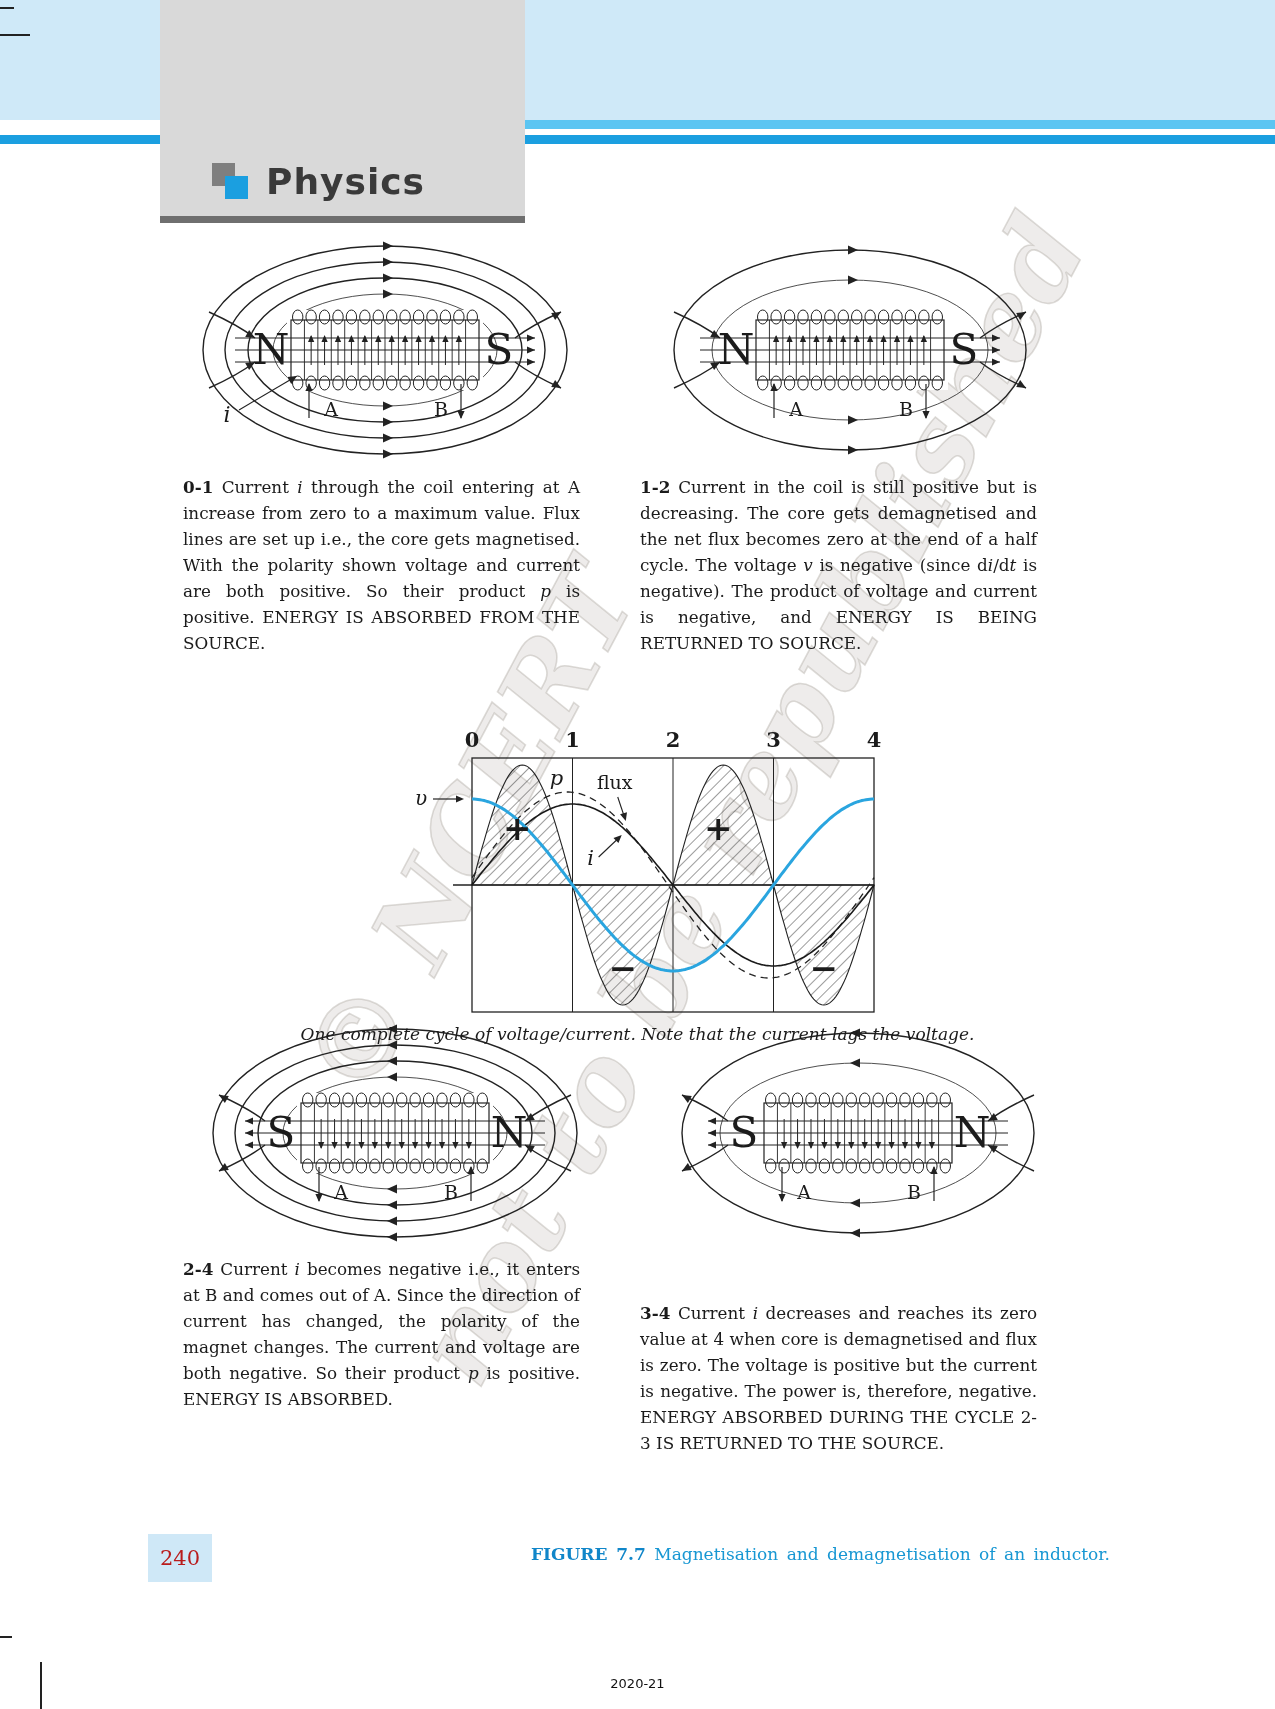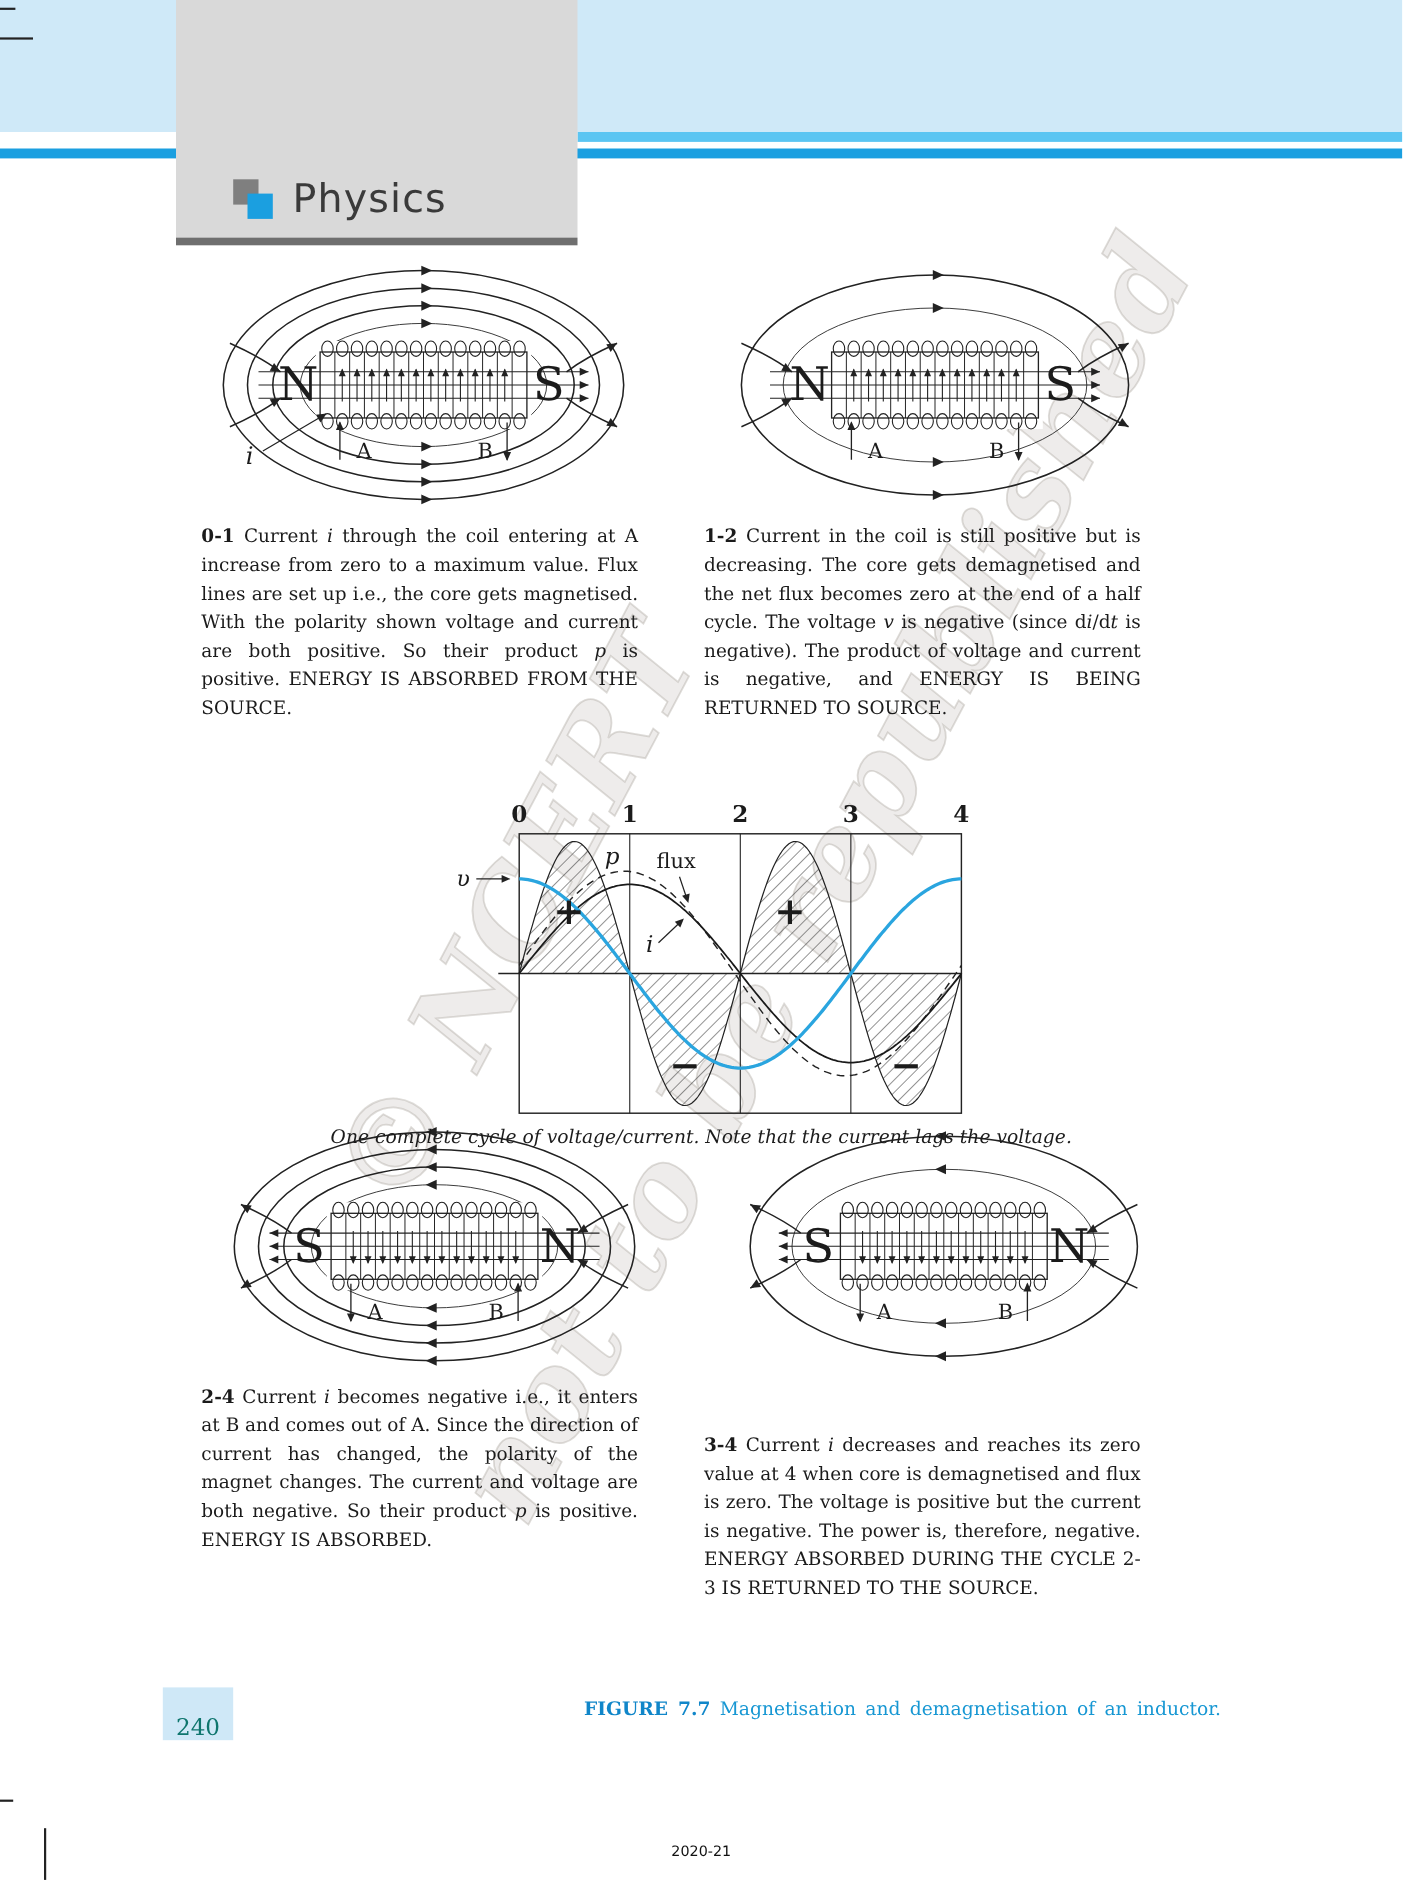--- a/index.html
+++ b/index.html
@@ -6,21 +6,21 @@
   #page{
     position:relative;width:1275px;height:1709px;background:#fff;overflow:hidden;
     font-family:"DejaVu Serif", serif;color:#1b1b1b;
   }
   
   .hdr-lightband{position:absolute;left:0;top:0;width:1275px;height:120px;background:#cfe9f8;}
   .hdr-medstripe{position:absolute;left:525px;top:120px;width:750px;height:9px;background:#5bc5f2;}
   .hdr-bluestripe{position:absolute;left:0;top:135px;width:1275px;height:9px;background:#1b9fe0;}
   .hdr-graybox{position:absolute;left:160px;top:0;width:365px;height:216px;background:#d9d9d9;}
   .hdr-graybar{position:absolute;left:160px;top:216px;width:365px;height:7px;background:#6f6f6f;}
-  .hdr-title-row{position:absolute;left:212px;top:163px;display:flex;align-items:center;}
+  .hdr-title-row{position:absolute;left:212px;top:163px;display:flex;align-items:center;font-weight:bold;}
   .sq-gray{position:absolute;left:0;top:0;width:23px;height:23px;background:#7f7f7f;}
   .sq-blue{position:absolute;left:13px;top:13px;width:23px;height:23px;background:#1b9fe0;}
   .sq-wrap{position:relative;width:40px;height:40px;}
   .hdr-title{font-family:"DejaVu Sans", sans-serif;font-size:36px;color:#3a3a3a;
     letter-spacing:1px;margin-left:14px;margin-top:-4px;}
   
   .mark{position:absolute;background:#222;}
   
   .wm{position:absolute;white-space:nowrap;font-family:"DejaVu Serif", serif;
       font-style:italic;font-weight:bold;
@@ -34,21 +34,21 @@
   
   .para{position:absolute;width:397px;text-align:justify;font-size:16.8px;line-height:1.55;
         color:#1b1b1b;}
   .para b.lead{font-weight:bold;}
   
   #chart-svg{position:absolute;left:385px;top:685px;width:500px;height:340px;}
   .chart-caption{position:absolute;left:0;top:1024px;width:1275px;text-align:center;
     font-style:italic;font-size:17px;color:#1b1b1b;}
   
   .pagenum-box{position:absolute;left:148px;top:1534px;width:64px;height:48px;background:#cfe8f7;
-    display:flex;align-items:flex-end;justify-content:center;font-size:21px;color:#0f766e;}
+    display:flex;align-items:center;justify-content:center;font-size:21px;color:#b91c1c;}
   .fig-caption{position:absolute;left:170px;top:1544px;width:940px;text-align:right;
     font-size:17px;color:#1797d3;word-spacing:3px;}
   .fig-caption .figlabel{font-weight:bold;color:#1086c9;}
   .footer-year{position:absolute;left:0;top:1676px;width:1275px;text-align:center;
     font-family:"DejaVu Sans", sans-serif;font-size:13px;color:#111;}
 </style>
 </head>
 <body>
 
 <div id="page">

